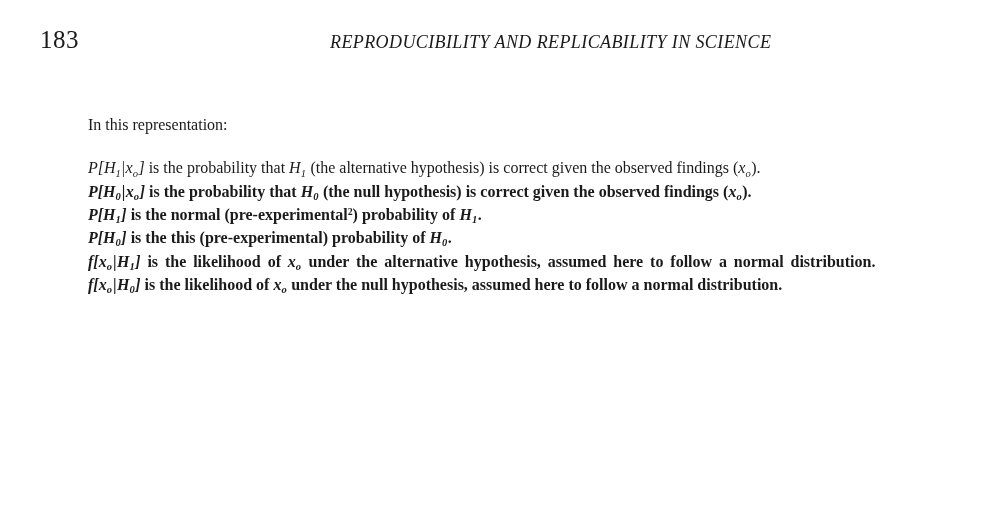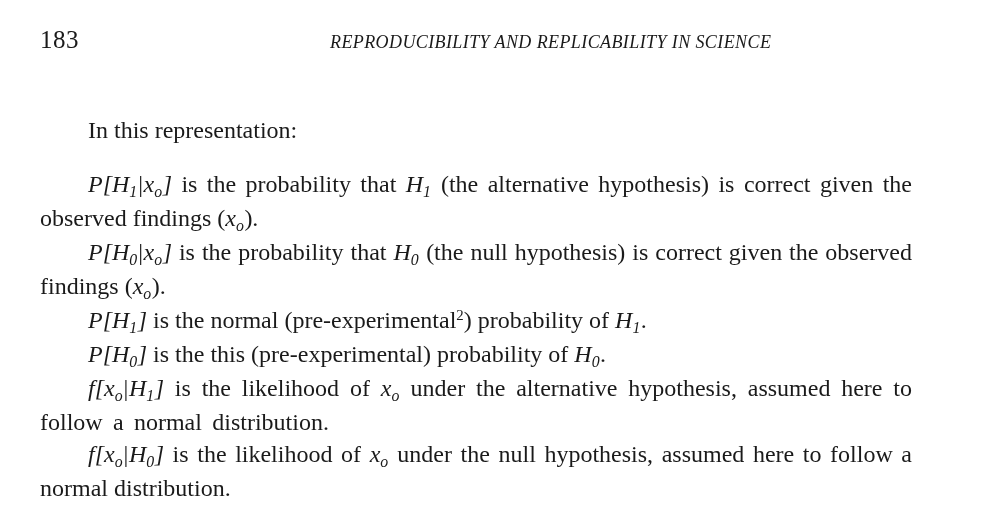--- a/index.html
+++ b/index.html
@@ -32,30 +32,31 @@
     width: 290px;
   }
   .running-head {
     font-size: 18px;
     font-style: italic;
     letter-spacing: 0.4px;
     white-space: nowrap;
   }
   .body-block {
     margin-top: 48px;
-    font-size: 24px;
+    font-size: 16px;
     line-height: 1.34;
     text-align: justify;
   }
   .para {
     margin: 0;
     text-indent: 48px;
   }
   .para + .para {
     margin-top: 0;
+    font-weight: bold;
   }
   .gap {
     height: 22px;
   }
   .mathit {
     font-style: italic;
   }
   .sub {
     font-size: 0.66em;
     vertical-align: -0.30em;

